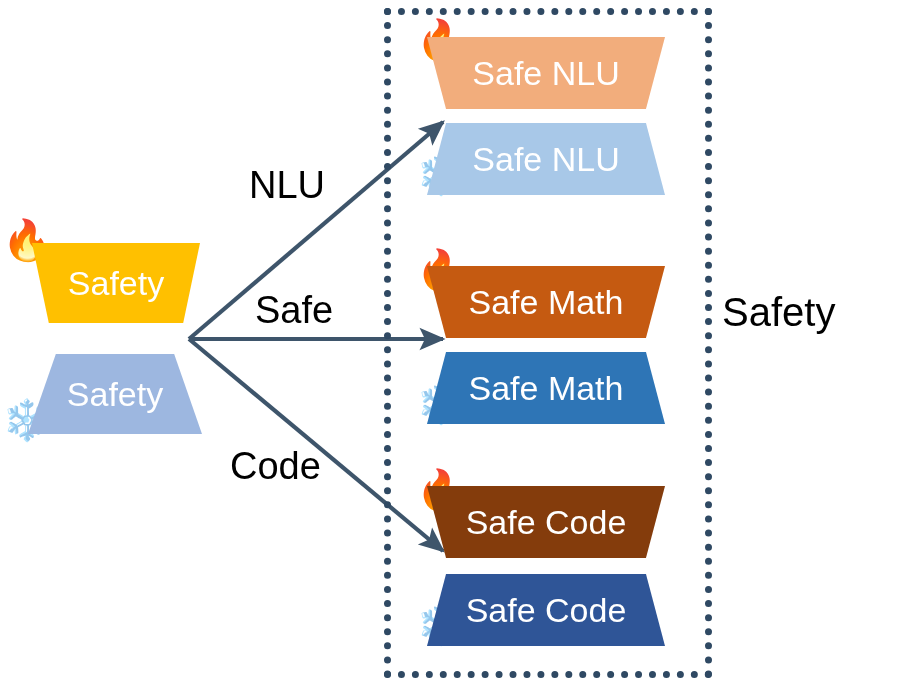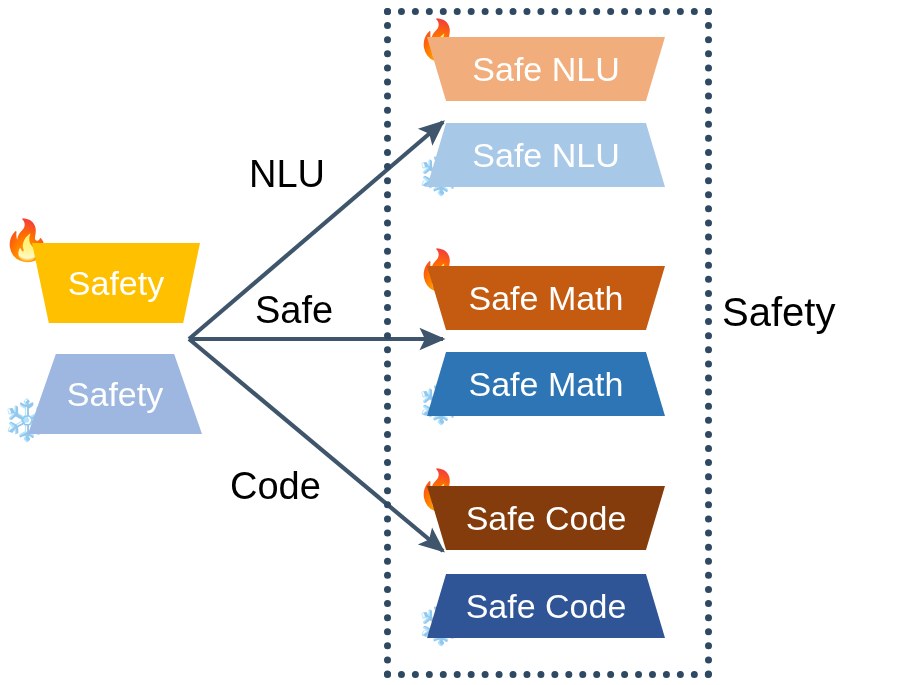--- a/index.html
+++ b/index.html
@@ -65,21 +65,21 @@
   .safety-bottom {
     left: 28px; top: 354px; width: 174px; height: 80px;
     background: #9DB7E0;
     clip-path: polygon(16% 0%, 84% 0%, 100% 100%, 0% 100%);
   }
 
   
   .adapter {
     left: 427px;
     width: 238px;
-    height: 64px;
+    height: 72px;
     align-items: center;
   }
 
   
   .badge {
     font-size: 40px;
     line-height: 1;
     user-select: none;
   }
 
@@ -129,23 +129,23 @@
   <div class="abs badge" style="left:2px; top:220px;">🔥</div>
   <div class="abs block safety-top">
     <span>Safety</span>
   </div>
 
   <div class="abs badge" style="left:2px; top:400px;">❄️</div>
   <div class="abs block safety-bottom">
     <span>Safety</span>
   </div>
 
-  <div class="abs arrow-label" style="left:249px; top:155px;">NLU</div>
+  <div class="abs arrow-label" style="left:249px; top:166px;">NLU</div>
   <div class="abs arrow-label" style="left:255px; top:291px;">Safe</div>
-  <div class="abs arrow-label" style="left:230px; top:467px;">Code</div>
+  <div class="abs arrow-label" style="left:230px; top:447px;">Code</div>
 
   <div class="abs badge" style="left:416px; top:20px;">🔥</div>
   <div class="abs block adapter trap-top" style="top:37px; background:#F2AD7C;">
     <span>Safe NLU</span>
   </div>
 
   <div class="abs badge" style="left:416px; top:154px;">❄️</div>
   <div class="abs block adapter trap-bottom" style="top:123px; background:#A8C8E8;">
     <span>Safe NLU</span>
   </div>

